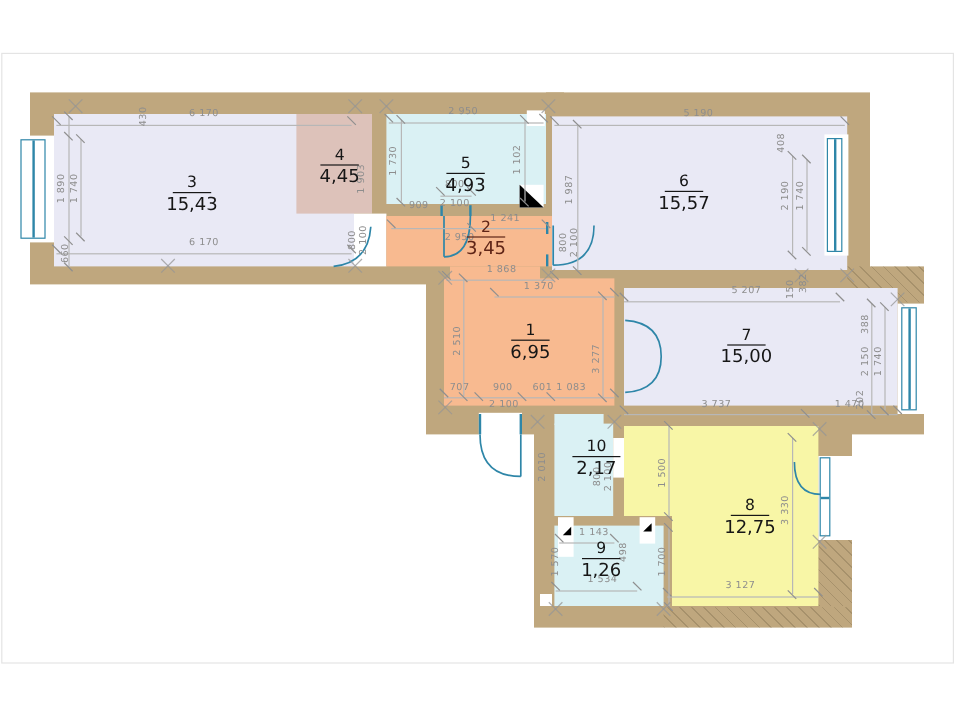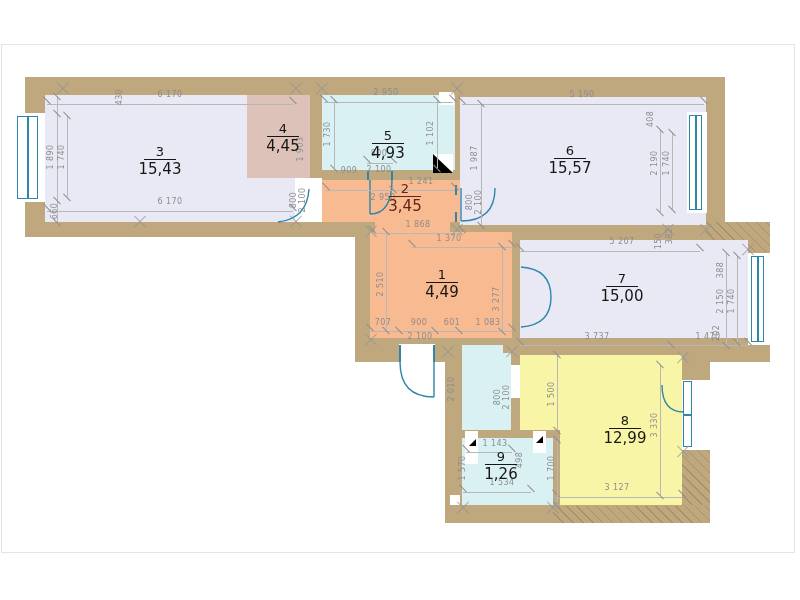--- a/index.html
+++ b/index.html
@@ -173,21 +173,21 @@
   <div class="dl" style="left:379px;top:170px;">2 100</div>
   <div class="dl" style="left:349px;top:171px;">909</div>
   <div class="dl" style="left:421px;top:182px;">1 241</div>
   <div class="dl" style="left:383px;top:198px;">2 950</div>
   <div class="dl" style="left:418px;top:225px;">1 868</div>
   <div class="dl" style="left:582px;top:95px;">5 190</div>
   <div class="dl" style="left:449px;top:239px;">1 370</div>
   <div class="dl" style="left:383px;top:323px;">707</div>
   <div class="dl" style="left:419px;top:323px;">900</div>
   <div class="dl" style="left:452px;top:323px;">601</div>
-  <div class="dl" style="left:488px;top:323px;">1 083</div>
+  <div class="dl" style="left:476px;top:323px;">1 083</div>
   <div class="dl" style="left:420px;top:337px;">2 100</div>
   <div class="dl" style="left:622px;top:242px;">5 207</div>
   <div class="dl" style="left:597px;top:337px;">3 737</div>
   <div class="dl" style="left:708px;top:337px;">1 470</div>
   <div class="dl" style="left:617px;top:488px;">3 127</div>
   <div class="dl" style="left:495px;top:444px;">1 143</div>
   <div class="dl" style="left:502px;top:483px;">1 534</div>
 
   <div class="dlv" style="left:120px;top:97px;">430</div>
   <div class="dlv" style="left:51px;top:157px;">1 890</div>
@@ -236,28 +236,32 @@
   <div class="rlab maroon" style="left:365px;top:178px;">
     <div class="rnum">2</div>
     <div class="rarea">3,45</div>
   </div>
   <div class="rlab" style="left:530px;top:140px;">
     <div class="rnum">6</div>
     <div class="rarea">15,57</div>
   </div>
   <div class="rlab" style="left:402px;top:264px;">
     <div class="rnum">1</div>
-    <div class="rarea">4,49</div>
+    <div class="rarea">6,95</div>
   </div>
   <div class="rlab" style="left:582px;top:268px;">
     <div class="rnum">7</div>
     <div class="rarea">15,00</div>
   </div>
+  <div class="rlab" style="left:457px;top:361px;">
+    <div class="rnum">10</div>
+    <div class="rarea">2,17</div>
+  </div>
   <div class="rlab" style="left:585px;top:410px;">
     <div class="rnum">8</div>
-    <div class="rarea">12,99</div>
+    <div class="rarea">12,75</div>
   </div>
   <div class="rlab" style="left:461px;top:446px;">
     <div class="rnum">9</div>
     <div class="rarea">1,26</div>
   </div>
 
 </div>
 
 </body></html>

